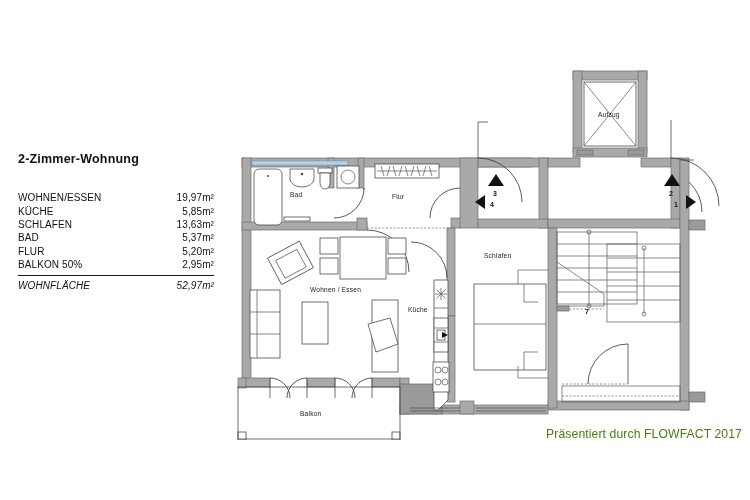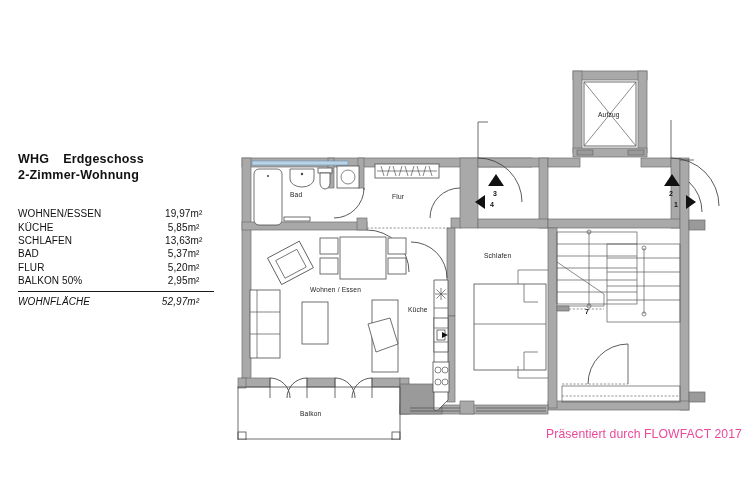--- a/index.html
+++ b/index.html
@@ -11,26 +11,26 @@
   }
   #root{position:absolute;inset:0;}
 
   
   #legend{position:absolute;left:18px;top:152px;width:196px;}
   #legend .hdr1,#legend .hdr2{font-weight:bold;font-size:12.5px;letter-spacing:.2px;}
   #legend .hdr1{display:flex;gap:14px;margin-bottom:2px;}
   #legend .hdr2{margin-bottom:25px;}
   #legend table{border-collapse:collapse;width:100%;font-size:10px;letter-spacing:.1px;}
   #legend td{padding:1.2px 0;white-space:nowrap;}
-  #legend td.val{text-align:center;}
+  #legend td.val{text-align:right;}
   #legend tr.total td{padding-top:4px;font-style:italic;}
   #legend .ruler{height:0;border-top:1.6px solid #1a1a1a;margin:4px 0 0 0;width:100%;}
 
   
-  #footer{position:absolute;right:8px;top:427px;font-size:12.2px;color:#ec4899;letter-spacing:.1px;}
+  #footer{position:absolute;right:8px;top:427px;font-size:12.2px;color:#4d7c0f;letter-spacing:.1px;}
 
   
   #plan{position:absolute;left:232px;top:62px;width:512px;height:378px;}
   #plan svg{display:block;width:512px;height:378px;}
   .wall{fill:#a9a9a9;stroke:#6e6e6e;stroke-width:.7;}
   .wall-dk{fill:#9a9a9a;stroke:#6a6a6a;stroke-width:.7;}
   .thin{fill:none;stroke:#4a4a4a;stroke-width:.8;}
   .thin2{fill:none;stroke:#5a5a5a;stroke-width:.7;}
   .furn{fill:#ffffff;stroke:#4d4d4d;stroke-width:.8;}
   .furn-l{fill:none;stroke:#555;stroke-width:.7;}
@@ -41,24 +41,20 @@
   .rlabel{font-family:"Liberation Sans",sans-serif;font-size:6.6px;fill:#1a1a1a;letter-spacing:.2px;}
   .mnum{font-family:"Liberation Sans",sans-serif;font-size:7px;fill:#111;font-weight:bold;}
   .dash{fill:none;stroke:#6a6a6a;stroke-width:.7;stroke-dasharray:2.2 1.6;}
 </style>
 </head>
 <body>
 
 <div id="root">
 
   <div id="legend">
-    <div class="hdr1">
-      <span>WHG</span>
-      <span>Erdgeschoss</span>
-    </div>
     <div class="hdr2">2-Zimmer-Wohnung</div>
 
     <table>
       <tbody>
         <tr>
           <td>WOHNEN/ESSEN</td>
           <td class="val">19,97m²</td>
         </tr>
         <tr>
           <td>KÜCHE</td>

